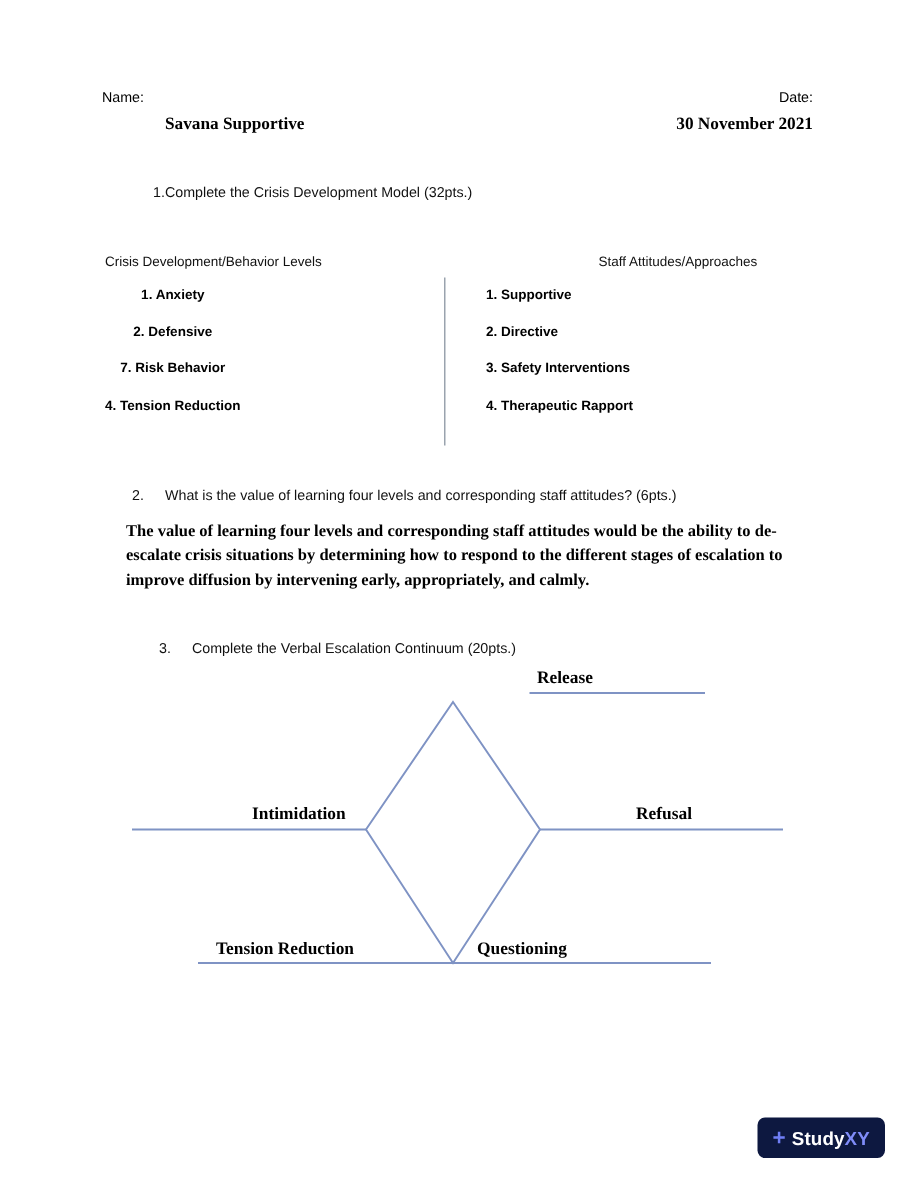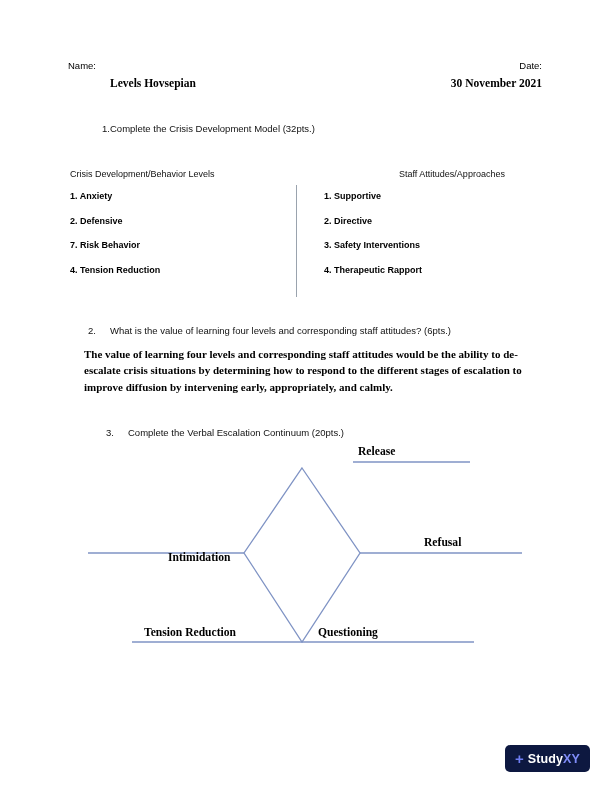--- a/index.html
+++ b/index.html
@@ -74,21 +74,21 @@
     color: #111;
   }
   .col-head.left { left: 70px; top: 169px; }
   .col-head.right { left: 399px; top: 169px; }
 
   .list {
     position: absolute;
     font-size: 9px;
     font-weight: bold;
   }
-  .list.left { left: 70px; top: 191px; }
+  .list.left { left: 70px; top: 191px; text-align: center; }
   .list.right { left: 324px; top: 191px; }
   .list div { margin-bottom: 14.5px; }
 
   .divider {
     position: absolute;
     left: 296px;
     top: 185px;
     width: 1px;
     height: 112px;
     background: #9aa3ae;
@@ -120,21 +120,21 @@
   }
   .dlabel {
     position: absolute;
     font-family: "Liberation Serif", serif;
     font-weight: bold;
     font-size: 11.6px;
     color: #000;
     white-space: nowrap;
   }
   .lbl-release { left: 288px; top: 5px; }
-  .lbl-intimidation { left: 98px; top: 96px; margin-top: 15px; }
+  .lbl-intimidation { left: 98px; top: 96px; }
   .lbl-refusal { left: 354px; top: 96px; }
   .lbl-tension { left: 74px; top: 186px; }
   .lbl-questioning { left: 248px; top: 186px; }
 
   
   .watermark {
     position: absolute;
     right: 22px;
     bottom: 20px;
     width: 85px;
@@ -162,21 +162,21 @@
 </style>
 </head>
 <body>
 
 <div class="page">
 
   <div class="header-row">
     <span class="header-labels">Name:</span>
     <span class="header-labels">Date:</span>
   </div>
-  <div class="name-value">Levels Hovsepian</div>
+  <div class="name-value">Savana Supportive</div>
   <div class="date-value">30 November 2021</div>
 
   <div class="q-item q1">
     <span class="q-num">1.</span><span>Complete the Crisis Development Model (32pts.)</span>
   </div>
 
   <div class="col-head left">Crisis Development/Behavior Levels</div>
   <div class="col-head right">Staff Attitudes/Approaches</div>
 
   <div class="list left">

